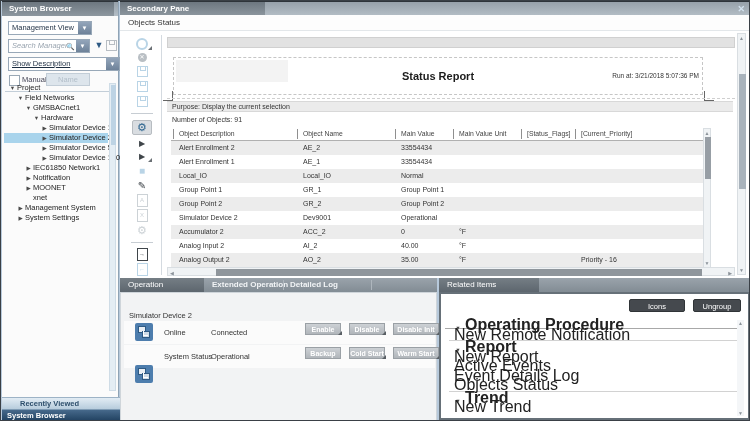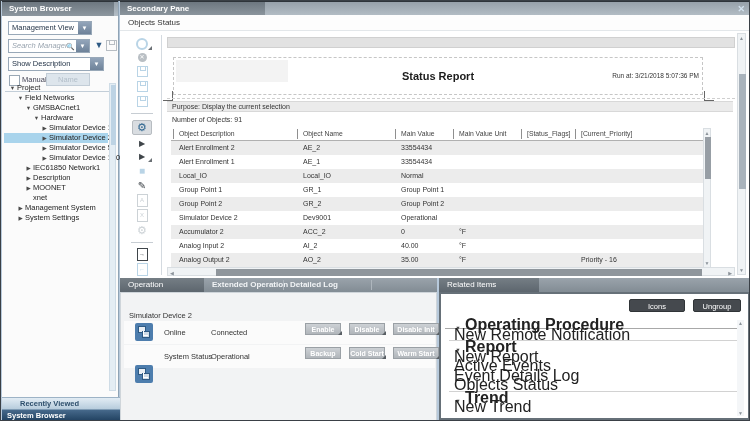--- a/index.html
+++ b/index.html
@@ -113,42 +113,42 @@
     <div class="dd abs" style="left:6px;top:38px;width:82px;">
       <span class="placeholder" style="display:inline-block;max-width:58px;overflow:hidden;white-space:nowrap;vertical-align:top;">Search Management View</span>
       <span class="abs" style="right:14px;top:1px;font-size:7px;color:#6e8299;">🔍</span>
       <div class="ddbtn abs">▼</div>
     </div>
     <div class="abs minibtn" style="left:91px;top:38px;width:12px;color:#2e5a84;">▼</div>
     <div class="abs" style="left:104px;top:39px;">
       <div class="i-floppy t-graydis" style="color:#b7bdc3;"></div>
     </div>
 
-    <div class="dd abs" style="left:6px;top:56px;width:96px;">
+    <div class="dd abs" style="left:6px;top:56px;width:112px;text-decoration:underline;">
       <span>Show Description</span>
       <div class="ddbtn abs">▼</div>
     </div>
 
     <div class="abs" style="left:7px;top:74px;width:9px;height:9px;border:1px solid #9aa8b5;background:#fff;"></div>
     <div class="abs" style="left:20px;top:74px;font-size:7.5px;color:#445;">Manual n</div>
     <div class="abs" style="left:44px;top:72px;width:44px;height:13px;background:#dde5ec;border:1px solid #c2cdd7;color:#b3bfca;font-size:7.5px;text-align:center;line-height:12px;box-sizing:border-box;">Name</div>
 
     <div class="abs" style="left:3px;top:90px;width:110px;border-top:1px solid #c3ced8;"></div>
 
     <div id="tree" class="abs" style="left:2px;top:80px;width:104px;height:226px;padding-top:2px;">
         <div class="treerow" style="padding-left: 4px;"><span class="tarrow">▼</span><span>Project</span></div>
         <div class="treerow" style="padding-left: 12px;"><span class="tarrow">▼</span><span>Field Networks</span></div>
         <div class="treerow" style="padding-left: 20px;"><span class="tarrow">▼</span><span>GMSBACnet1</span></div>
         <div class="treerow" style="padding-left: 28px;"><span class="tarrow">▼</span><span>Hardware</span></div>
         <div class="treerow" style="padding-left: 36px;"><span class="tarrow">▶</span><span>Simulator Device 1</span></div>
         <div class="treerow sel" style="padding-left: 36px;"><span class="tarrow">▶</span><span>Simulator Device 2</span></div>
         <div class="treerow" style="padding-left: 36px;"><span class="tarrow">▶</span><span>Simulator Device 50</span></div>
         <div class="treerow" style="padding-left: 36px;"><span class="tarrow">▶</span><span>Simulator Device 100</span></div>
         <div class="treerow" style="padding-left: 20px;"><span class="tarrow">▶</span><span>IEC61850 Network1</span></div>
-        <div class="treerow" style="padding-left: 20px;"><span class="tarrow">▶</span><span>Description</span></div>
+        <div class="treerow" style="padding-left: 20px;"><span class="tarrow">▶</span><span>Notification</span></div>
         <div class="treerow" style="padding-left: 20px;"><span class="tarrow">▶</span><span>MOONET</span></div>
         <div class="treerow" style="padding-left: 20px;"><span class="tarrow"></span><span>xnet</span></div>
         <div class="treerow" style="padding-left: 12px;"><span class="tarrow">▶</span><span>Management System</span></div>
         <div class="treerow" style="padding-left: 12px;"><span class="tarrow">▶</span><span>System Settings</span></div>
       </div>
 
     <div class="abs sb-track" style="left:107px;top:82px;width:7px;height:308px;background:#e4edf4;border-color:#cfdce6;">
       <div class="sb-thumb" style="left:1px;top:1px;width:5px;height:60px;background:#bdd3e4;"></div>
     </div>
 

